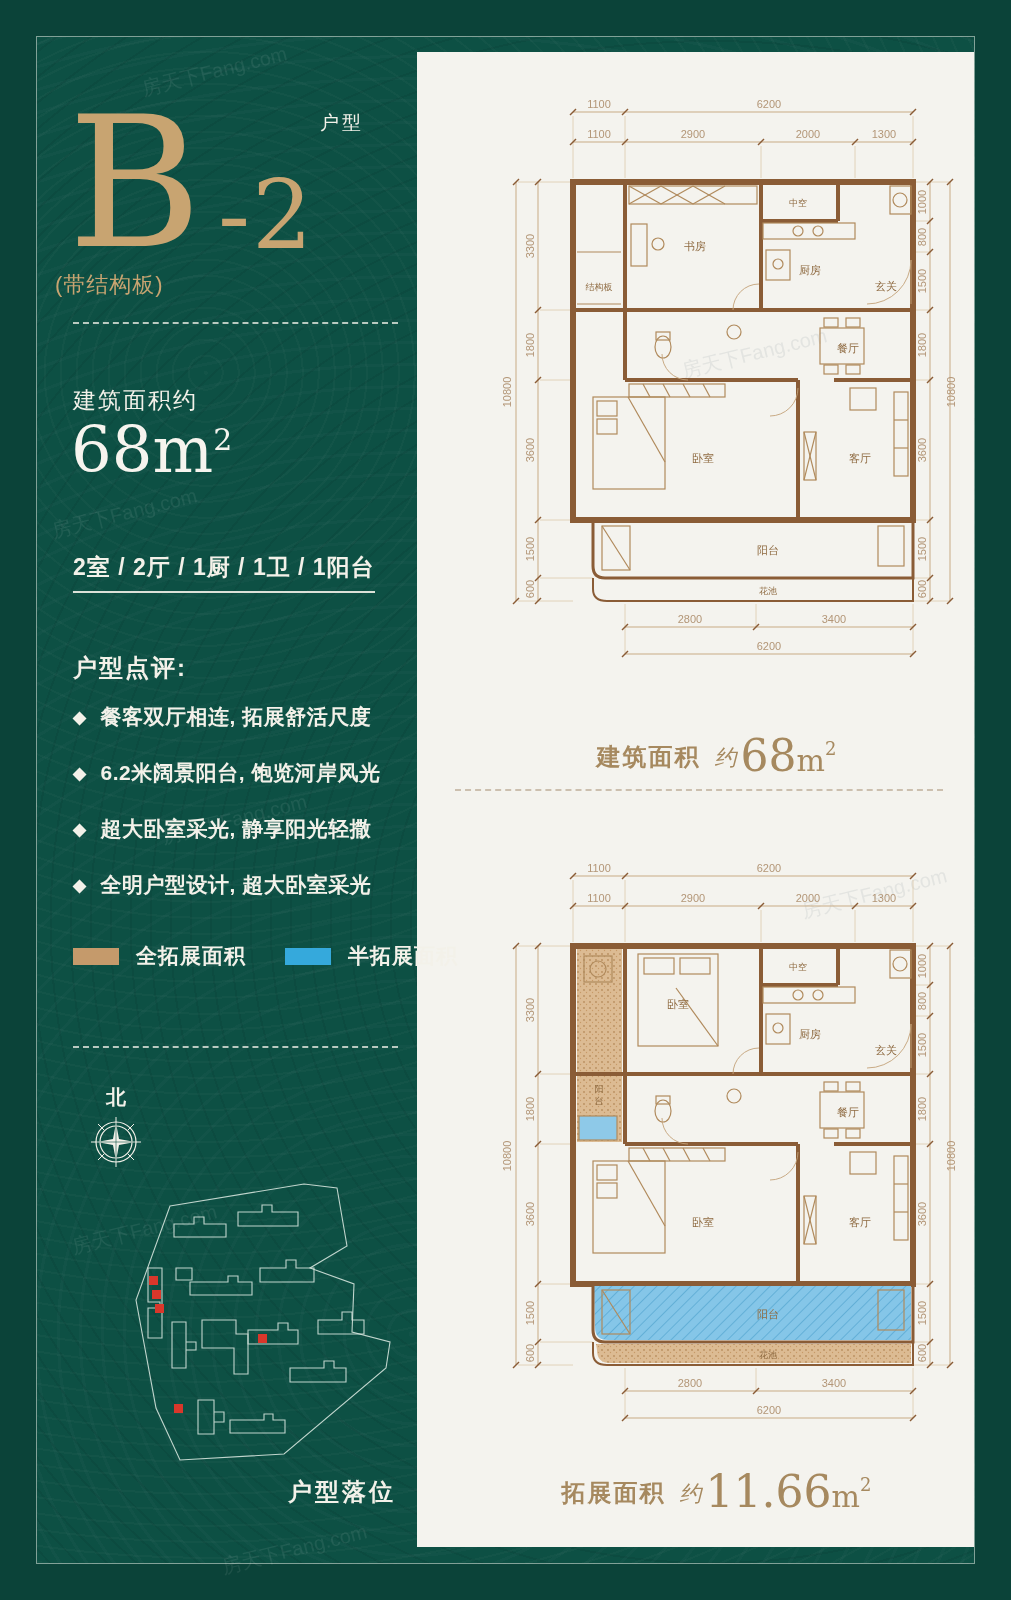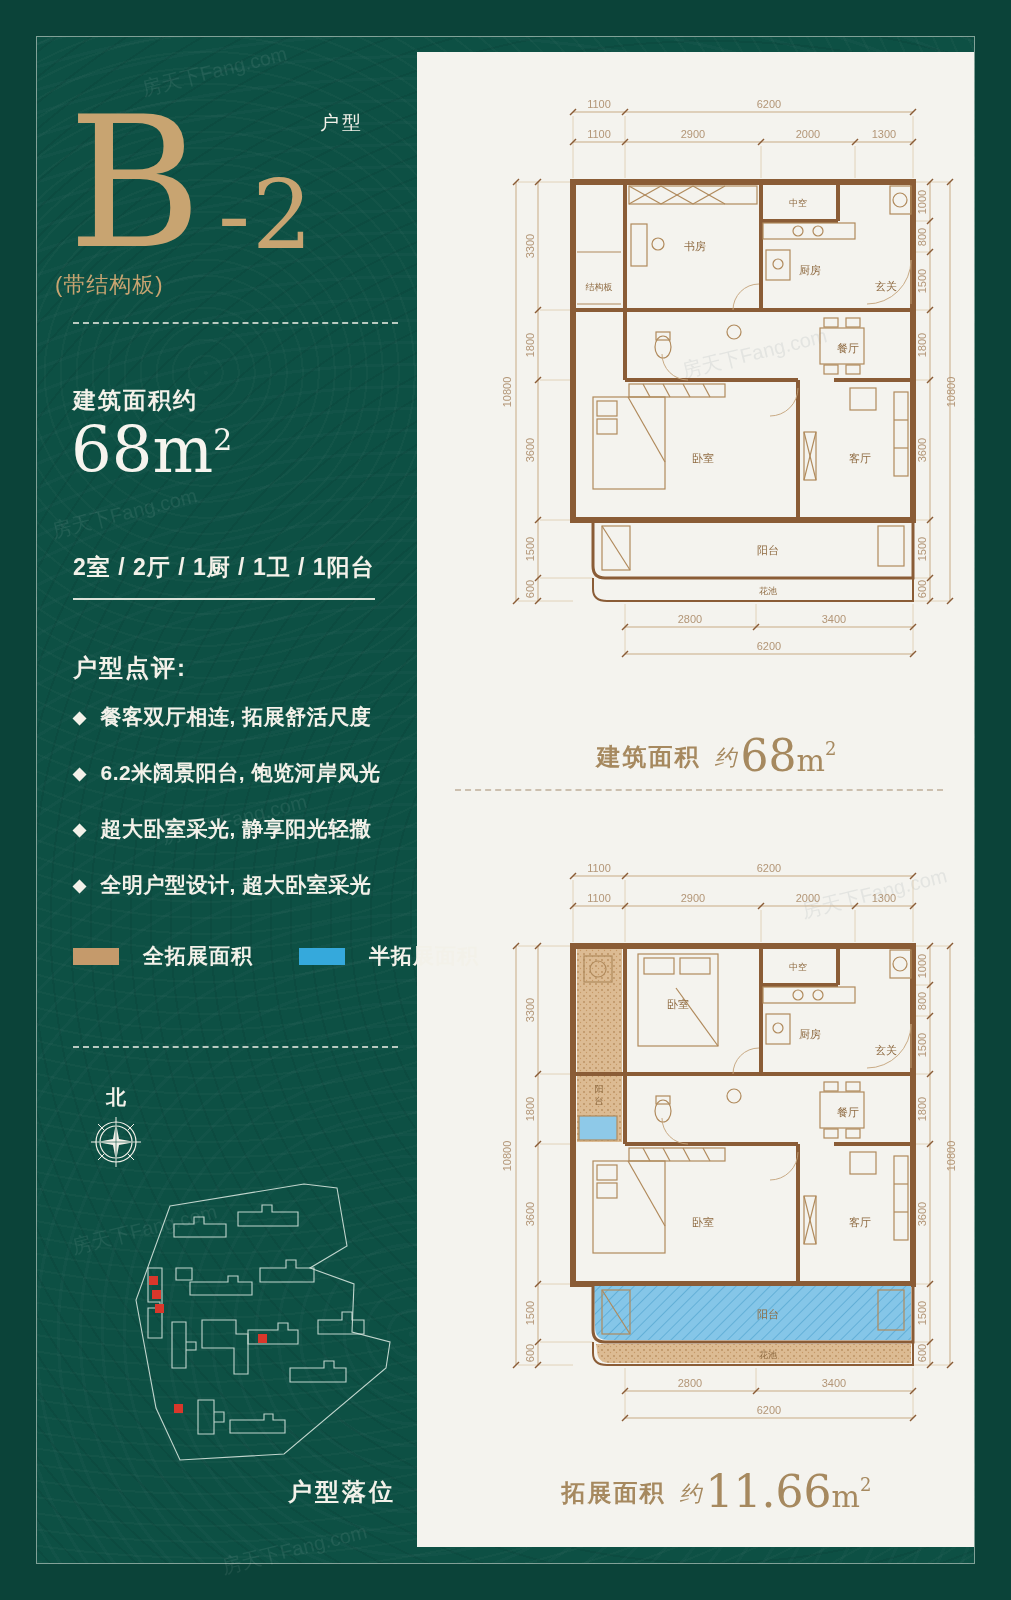--- a/index.html
+++ b/index.html
@@ -19,30 +19,30 @@
 
   
   .unit-type{position:absolute;left:320px;top:110px;color:#f3f1e9;font-size:19px;letter-spacing:3px;font-weight:normal;}
   .big-b{position:absolute;left:68px;top:92px;color:#c8a471;font-family:"DejaVu Serif",serif;
          font-size:182px;line-height:1;}
   .suffix{position:absolute;left:218px;top:168px;color:#c8a471;font-family:"DejaVu Serif",serif;
           font-size:95px;line-height:1;letter-spacing:2px;}
   .note{position:absolute;left:55px;top:270px;color:#c8a471;font-size:22px;letter-spacing:1px;}
   .dash-line{position:absolute;border-top:2px dashed rgba(243,241,233,0.75);width:325px;left:73px;}
   .dash1{top:322px;} .dash2{top:1046px;}
-  .area-caption{position:absolute;left:73px;top:385px;color:#f3f1e9;font-size:23px;font-weight:bold;letter-spacing:2px;}
+  .area-caption{position:absolute;left:73px;top:385px;color:#f3f1e9;font-size:23px;font-weight:normal;letter-spacing:2px;}
   .area-big{position:absolute;left:71px;top:418px;color:#f6f4ee;font-family:"DejaVu Serif",serif;font-size:64px;line-height:1;}
   .area-big sup{font-size:30px;}
   .summary{position:absolute;left:73px;top:552px;color:#f3f1e9;font-size:23px;font-weight:bold;
-           padding-bottom:15px;border-bottom:2px solid rgba(243,241,233,0.9);letter-spacing:1px;}
+           padding-bottom:8px;border-bottom:2px solid rgba(243,241,233,0.9);letter-spacing:1px;}
   .review-title{position:absolute;left:73px;top:652px;color:#f3f1e9;font-size:24px;font-weight:bold;letter-spacing:2px;}
   .review-list{position:absolute;left:73px;top:703px;margin:0;padding:0;list-style:none;}
   .review-list li{display:flex;align-items:center;margin-bottom:28px;color:#f3f1e9;font-size:21px;font-weight:bold;letter-spacing:0.5px;}
   .diamond{color:#f3f1e9;font-size:17px;margin-right:14px;}
-  .legend{position:absolute;left:73px;top:942px;display:flex;align-items:center;gap:24px;}
+  .legend{position:absolute;left:73px;top:942px;display:flex;align-items:center;gap:17px;}
   .swatch{width:46px;height:17px;display:inline-block;}
   .swatch-full{background:#c59a6b;} .swatch-half{background:#35a9dc;}
   .legend-label{color:#f3f1e9;font-size:21px;font-weight:bold;margin-right:22px;letter-spacing:1px;}
   .compass{position:absolute;left:84px;top:1084px;width:64px;text-align:center;}
   .compass-n{color:#f3f1e9;font-size:20px;font-weight:bold;margin-bottom:4px;}
   .sitemap{position:absolute;left:52px;top:1172px;}
   .site-caption{position:absolute;left:288px;top:1476px;color:#f3f1e9;font-size:24px;font-weight:bold;letter-spacing:3px;}
 
   
   .plan-svg{position:absolute;left:498px;}

